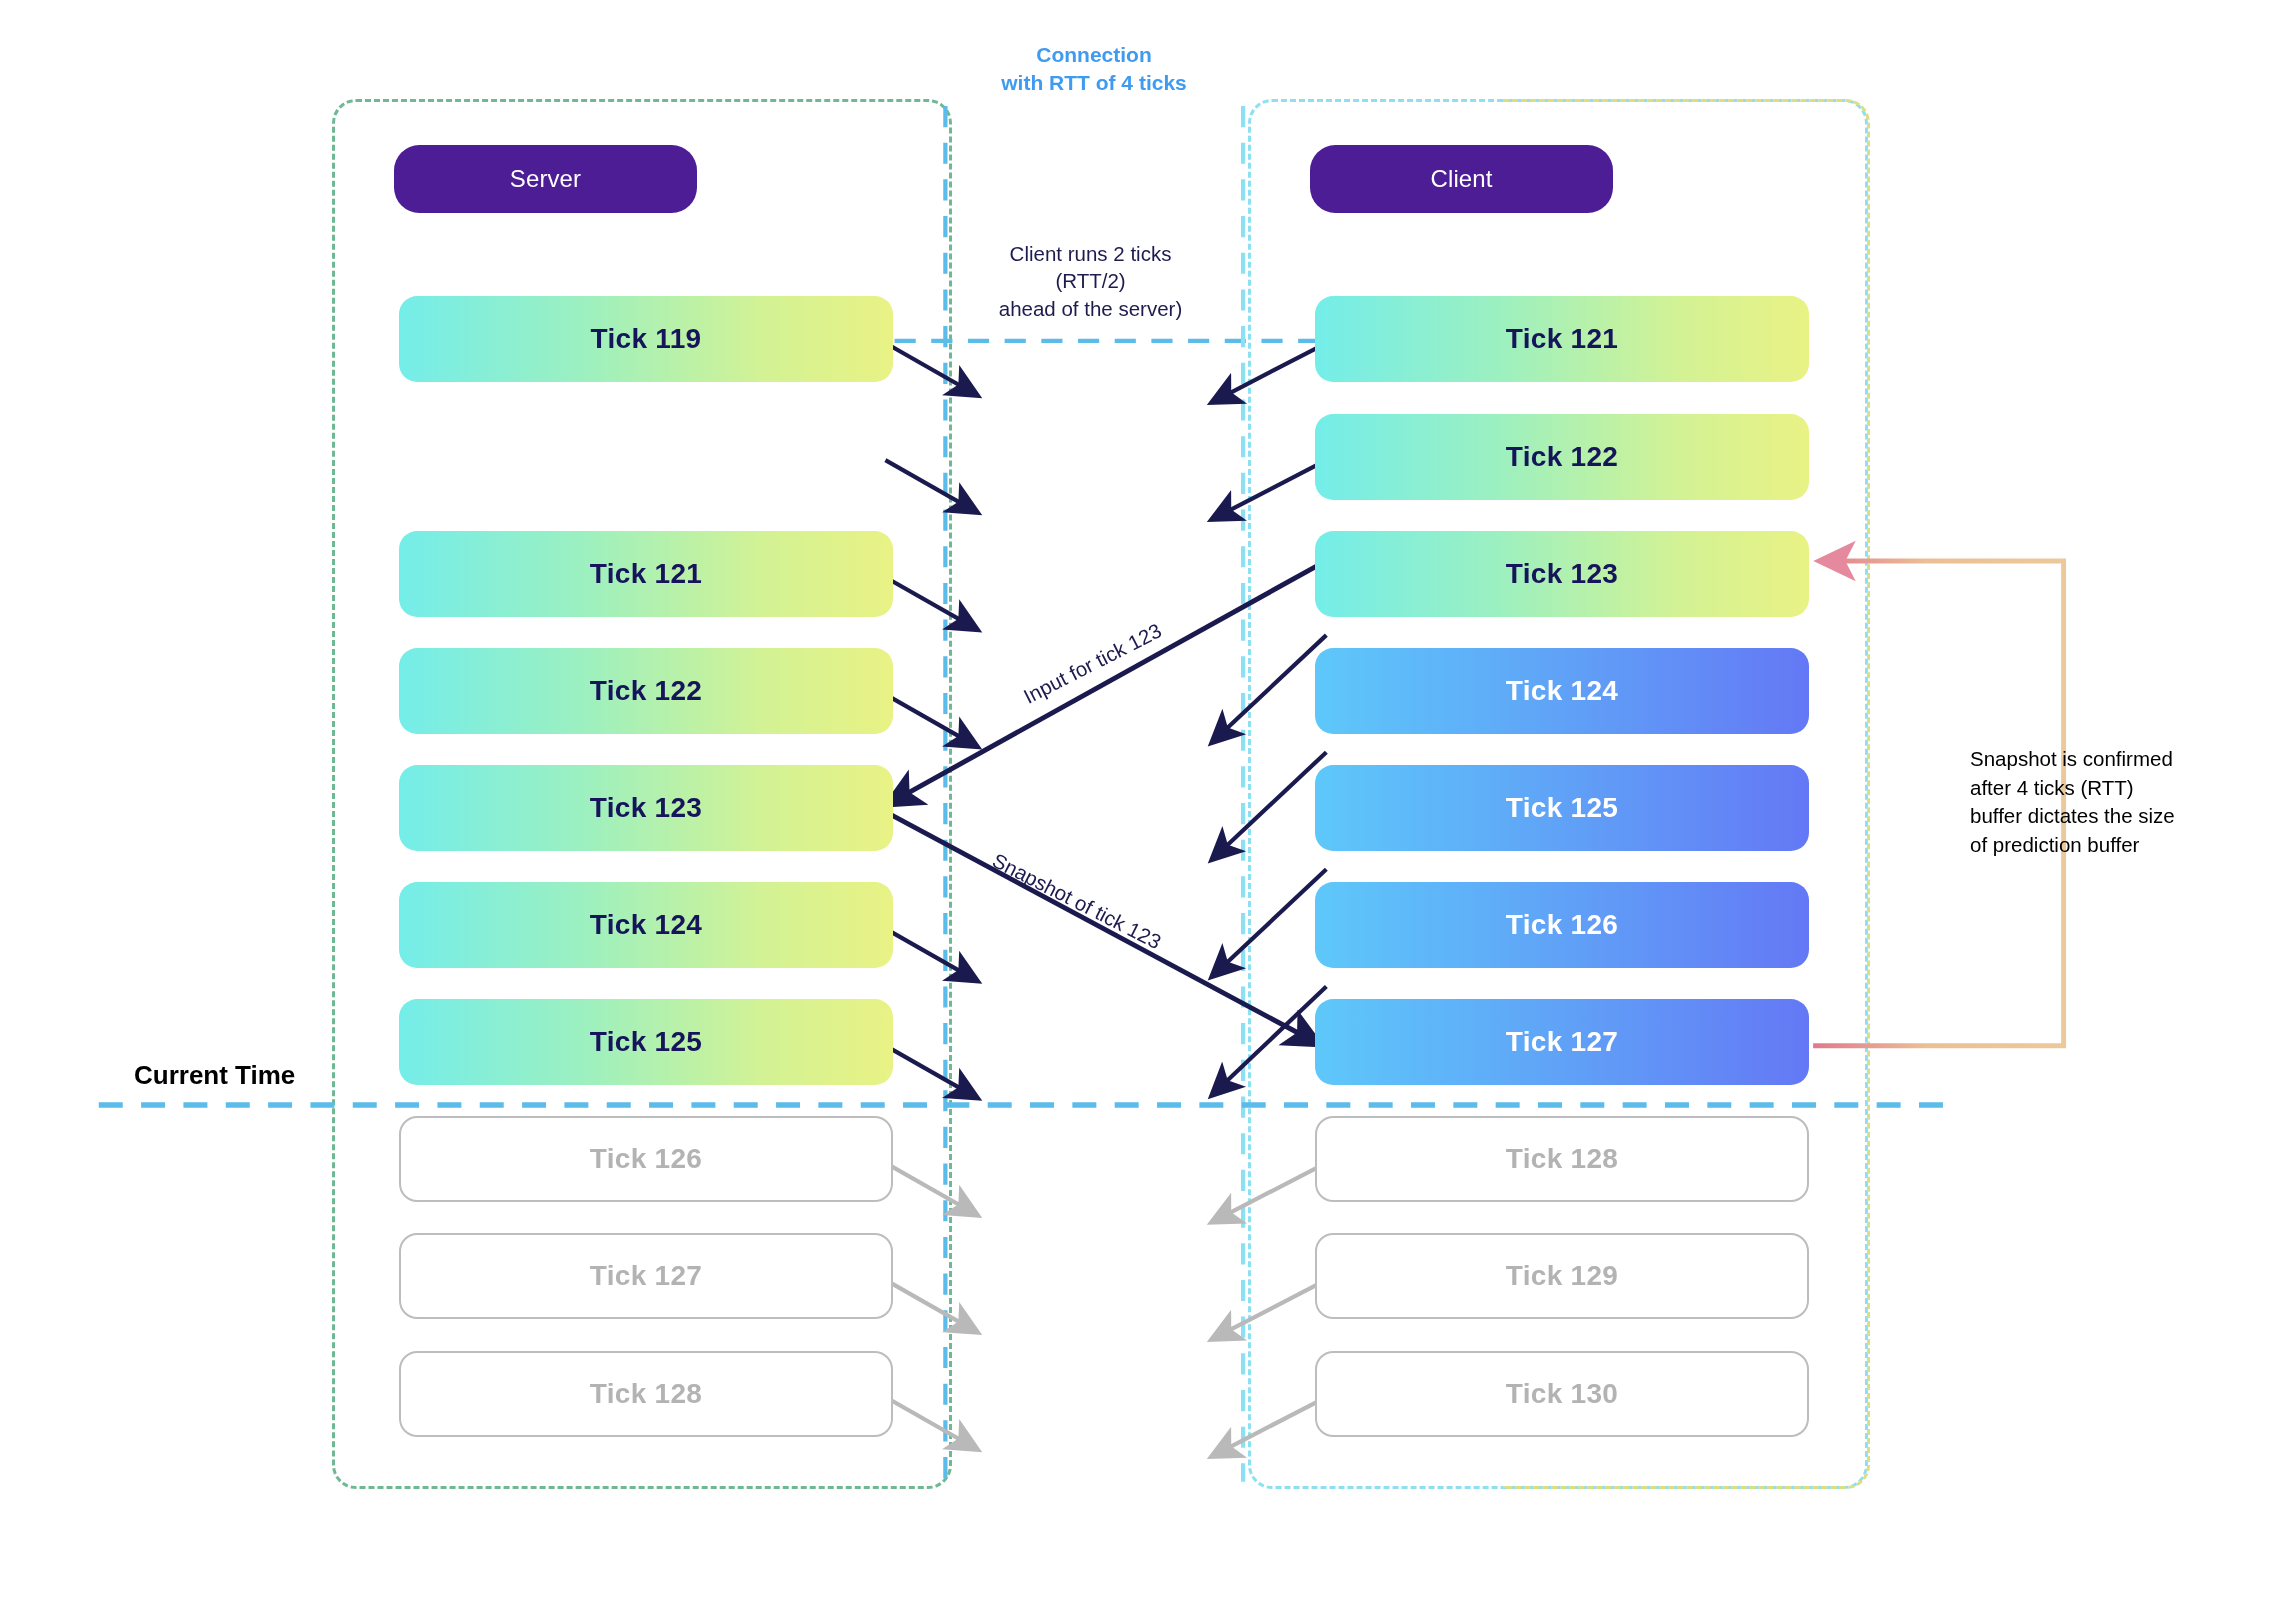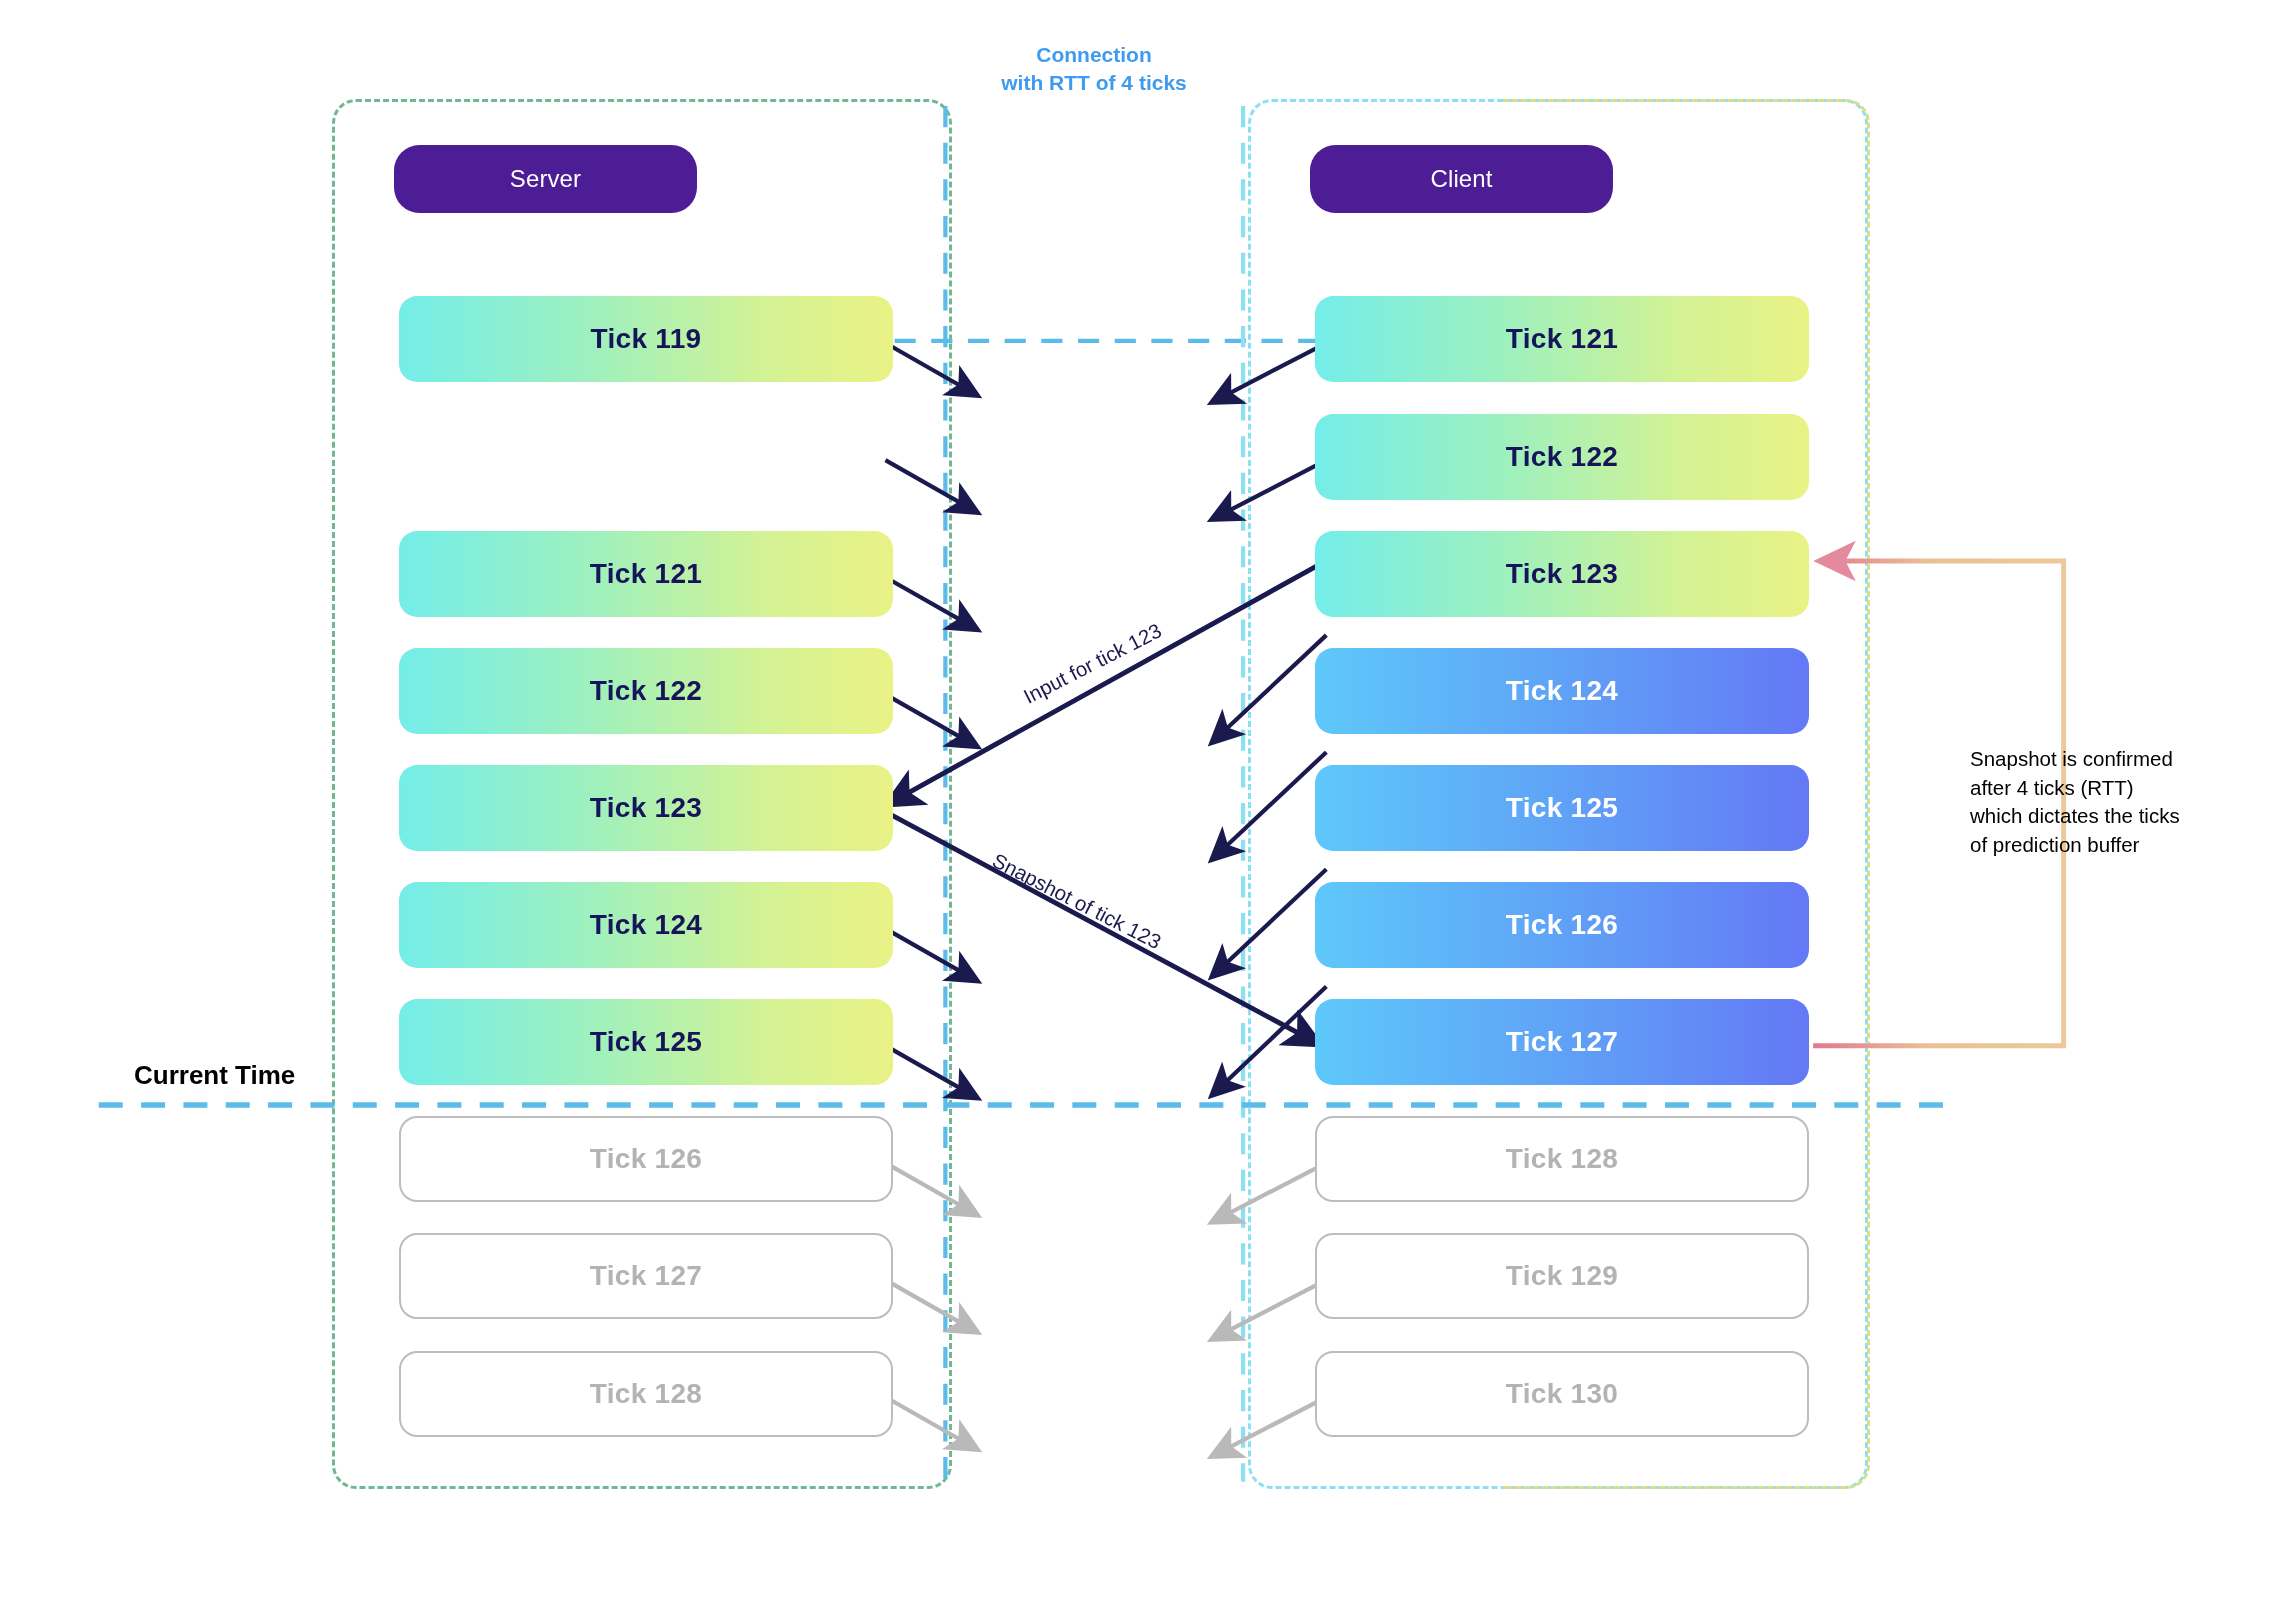--- a/index.html
+++ b/index.html
@@ -267,27 +267,32 @@
   </div>
   <div class="tick future col-client" style="top:1351px">
     <span>Tick 130</span>
   </div>
 
   <div class="txt" id="connection-title">
     <div>Connection</div>
     <div>with RTT of 4 ticks</div>
   </div>
 
+  <div class="txt" id="ahead-note">
+    <div>Client runs 2 ticks</div>
+    <div>(RTT/2)</div>
+    <div>ahead of the server)</div>
+  </div>
 
   <div class="txt" id="current-time-label">Current Time</div>
 
   <div class="txt" id="buffer-note">
     <div>Snapshot is confirmed</div>
     <div>after 4 ticks (RTT)</div>
-    <div>which dictates the ticks</div>
+    <div>buffer dictates the size</div>
     <div>of prediction buffer</div>
   </div>
 
   <div class="txt diag-label" id="label-input">Input for tick 123</div>
   <div class="txt diag-label" id="label-snapshot">Snapshot of tick 123</div>
 
 </div>
 
 
 </body></html>

